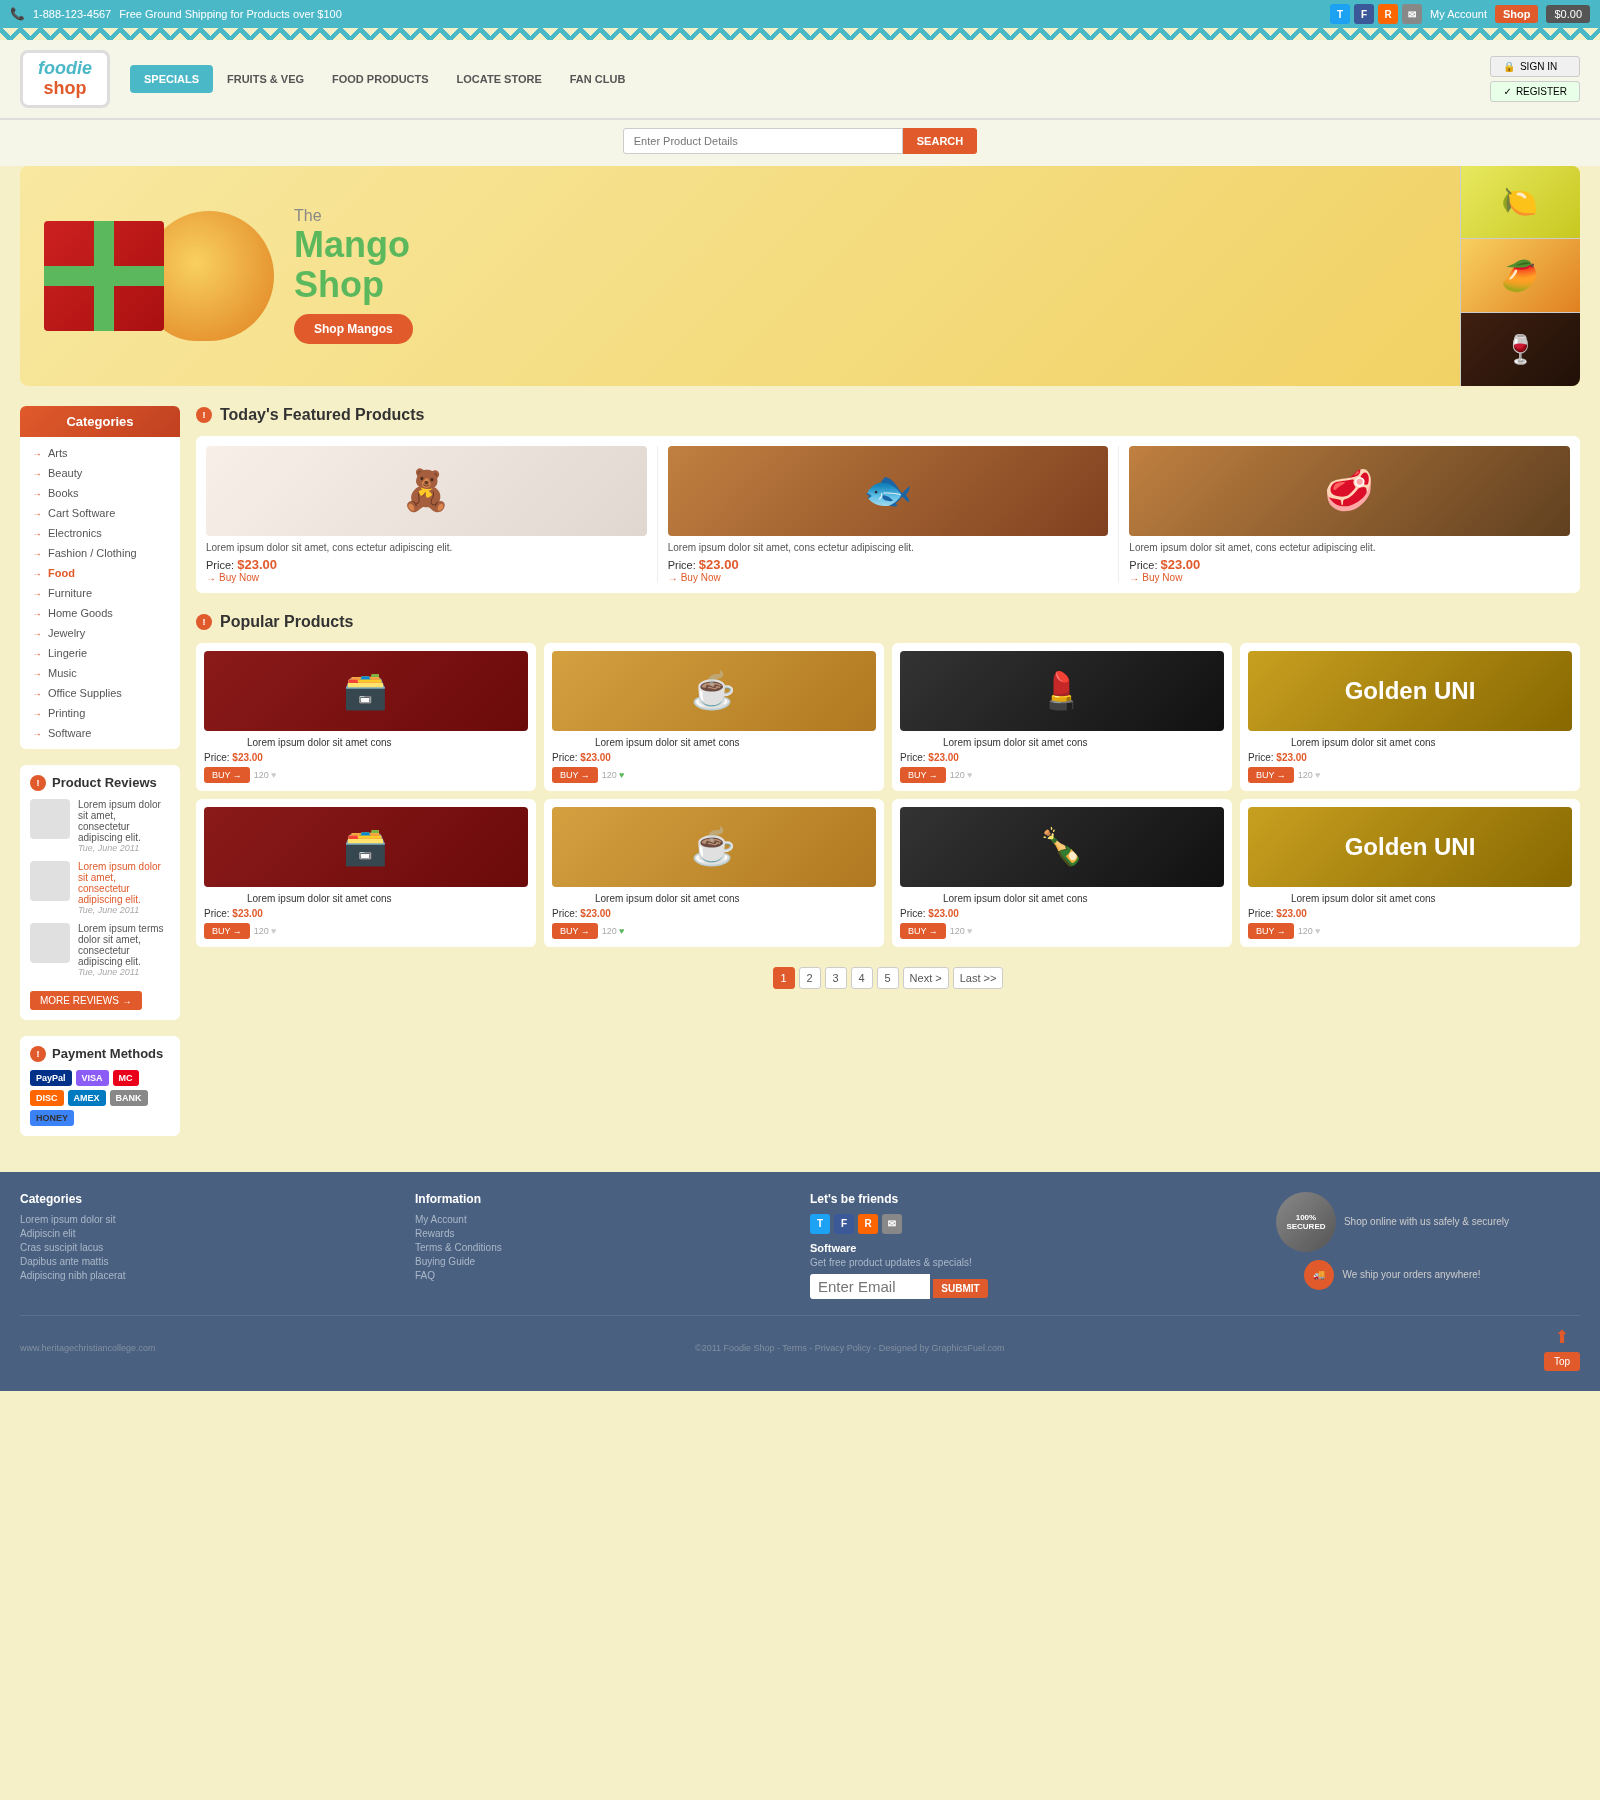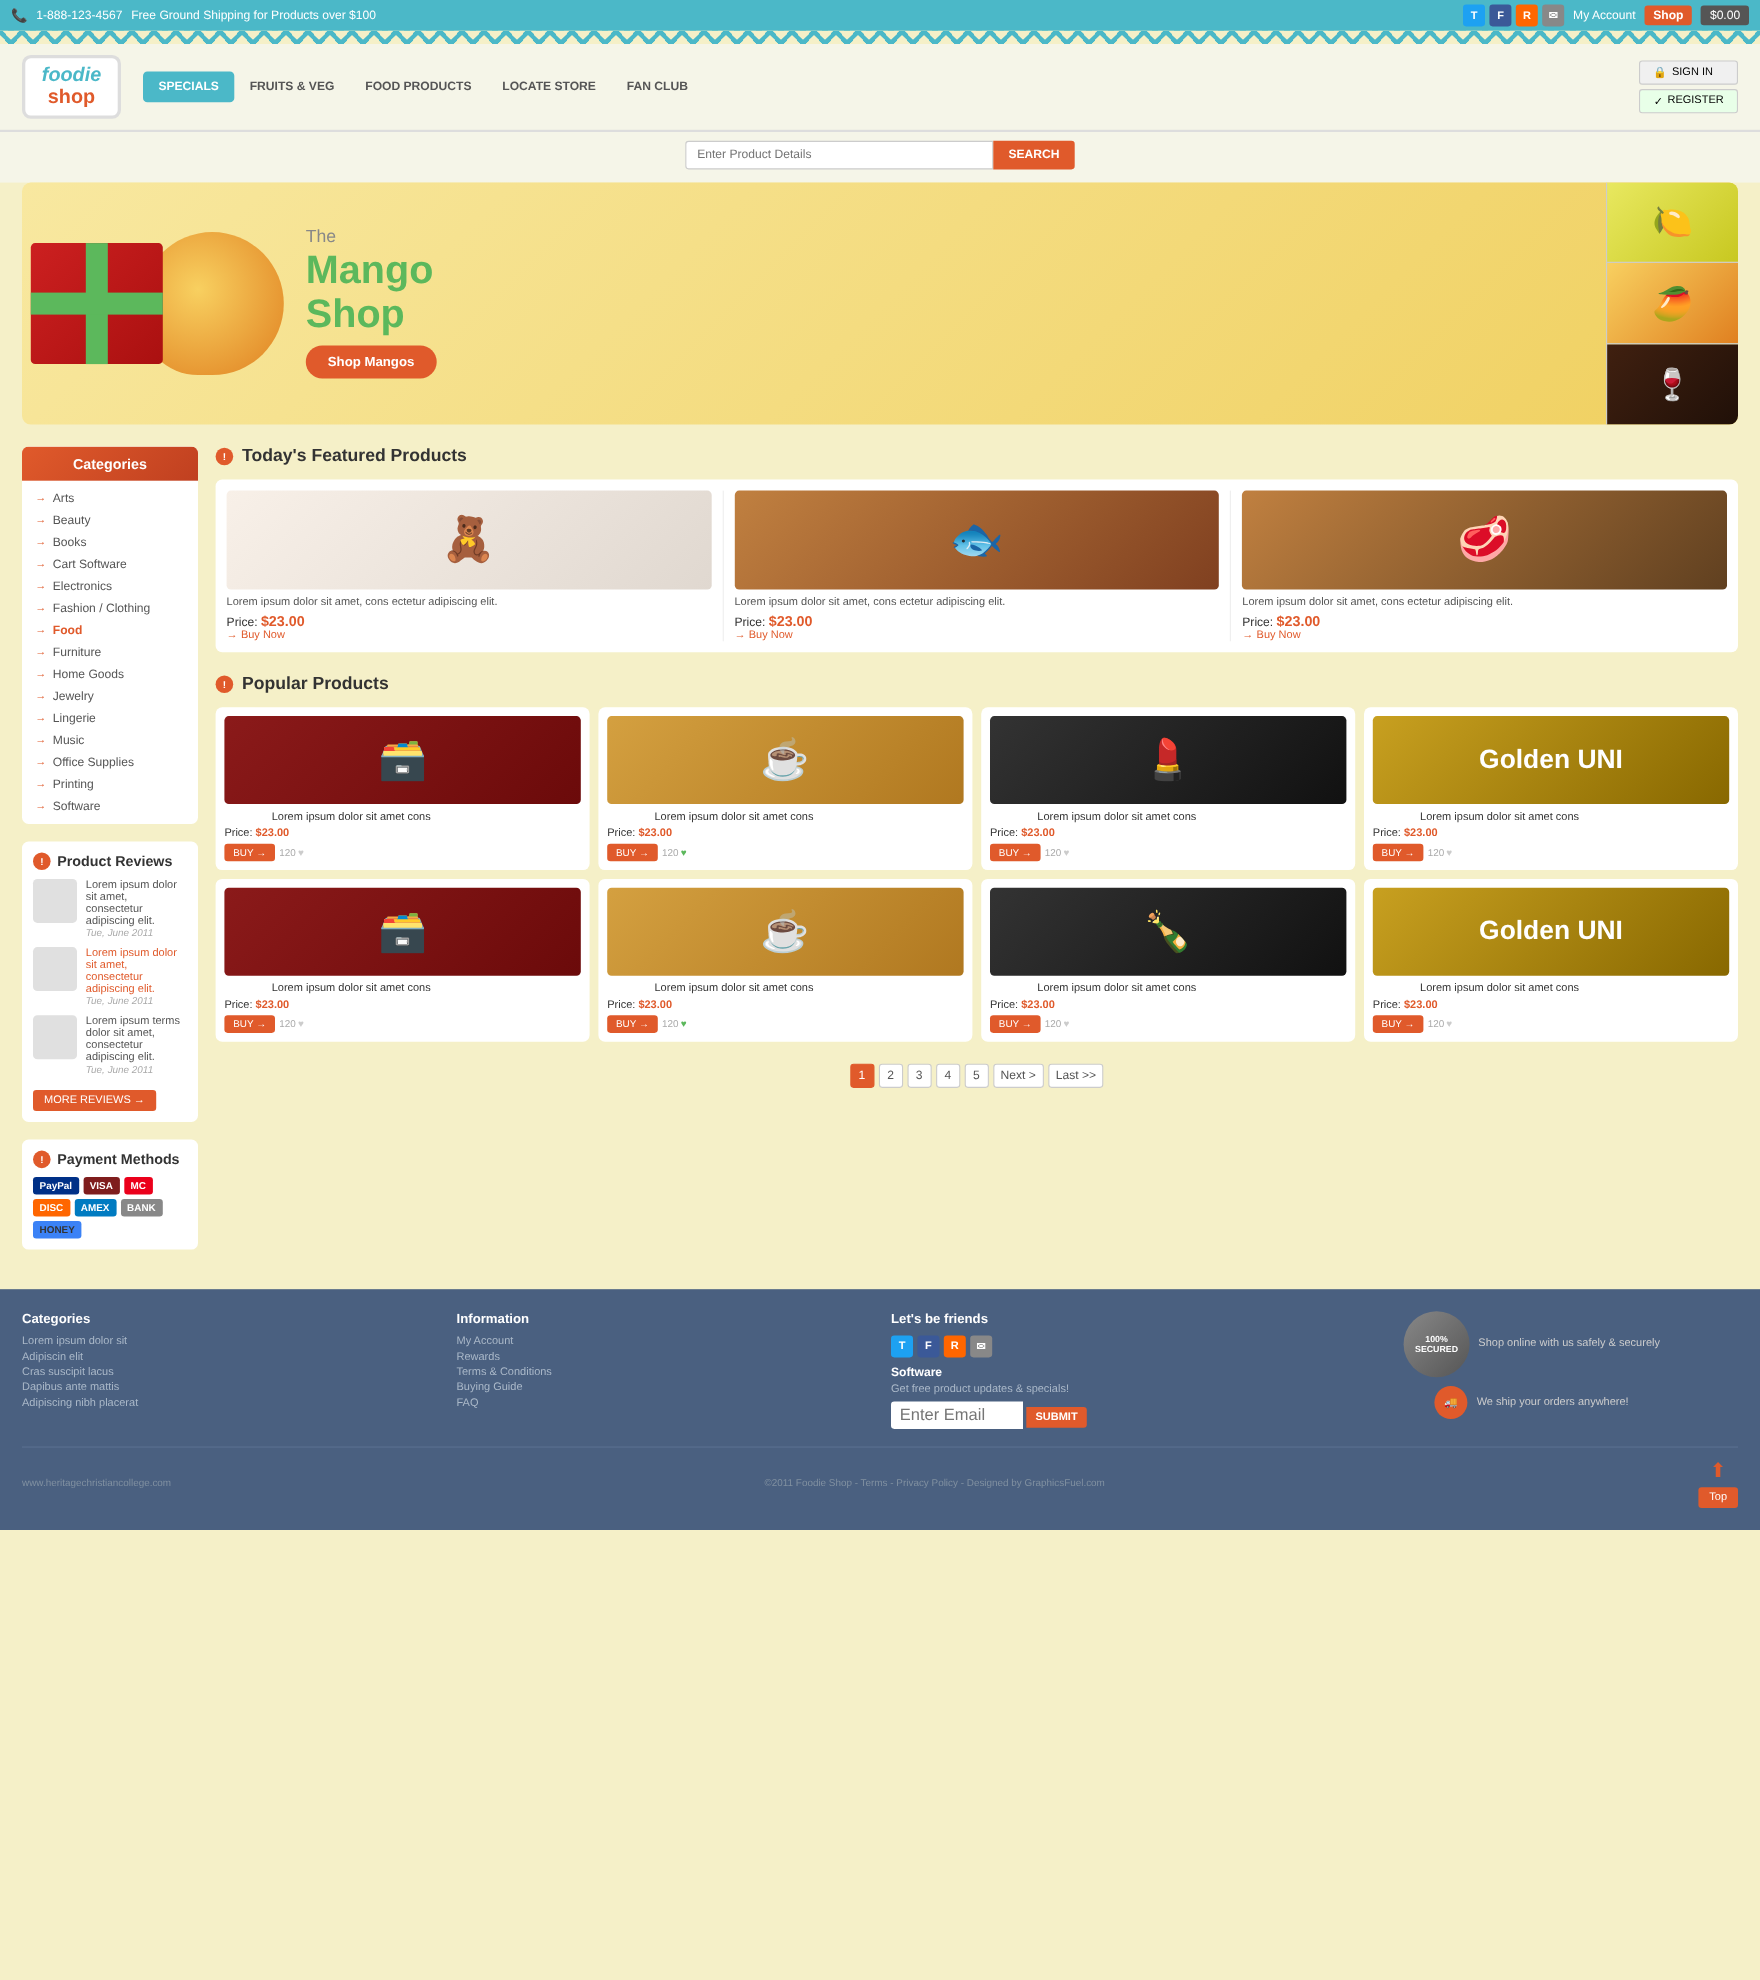--- a/index.html
+++ b/index.html
@@ -140,21 +140,21 @@
       border-radius: 8px;
       height: 220px;
       display: flex;
       overflow: hidden;
       position: relative;
     }
     .hero-left {
       flex: 1;
       display: flex;
       align-items: center;
-      padding: 8px;
+      padding: 24px;
       position: relative;
     }
     .gift-box {
       width: 120px;
       height: 110px;
       background: linear-gradient(135deg, #cc2020, #aa1010);
       border-radius: 4px;
       position: relative;
       flex-shrink: 0;
     }
@@ -309,21 +309,21 @@
     }
     .payment-icon {
       background: #e0e0e0;
       border-radius: 3px;
       padding: 3px 6px;
       font-size: 9px;
       font-weight: bold;
       color: #333;
     }
     .payment-icon.paypal { background: #003087; color: white; }
-    .payment-icon.visa { background: #7f1d1d; color: white; }
+    .payment-icon.visa { background: #8b5cf6; color: white; }
     .payment-icon.mc { background: #eb001b; color: white; }
     .payment-icon.disc { background: #ff6600; color: white; }
     .payment-icon.amex { background: #007bc1; color: white; }
     .payment-icon.bank { background: #888; color: white; }
     .payment-icon.honey { background: #3b82f6; color: #333; }
 
     
     .product-area { flex: 1; }
     .section-header {
       display: flex;

